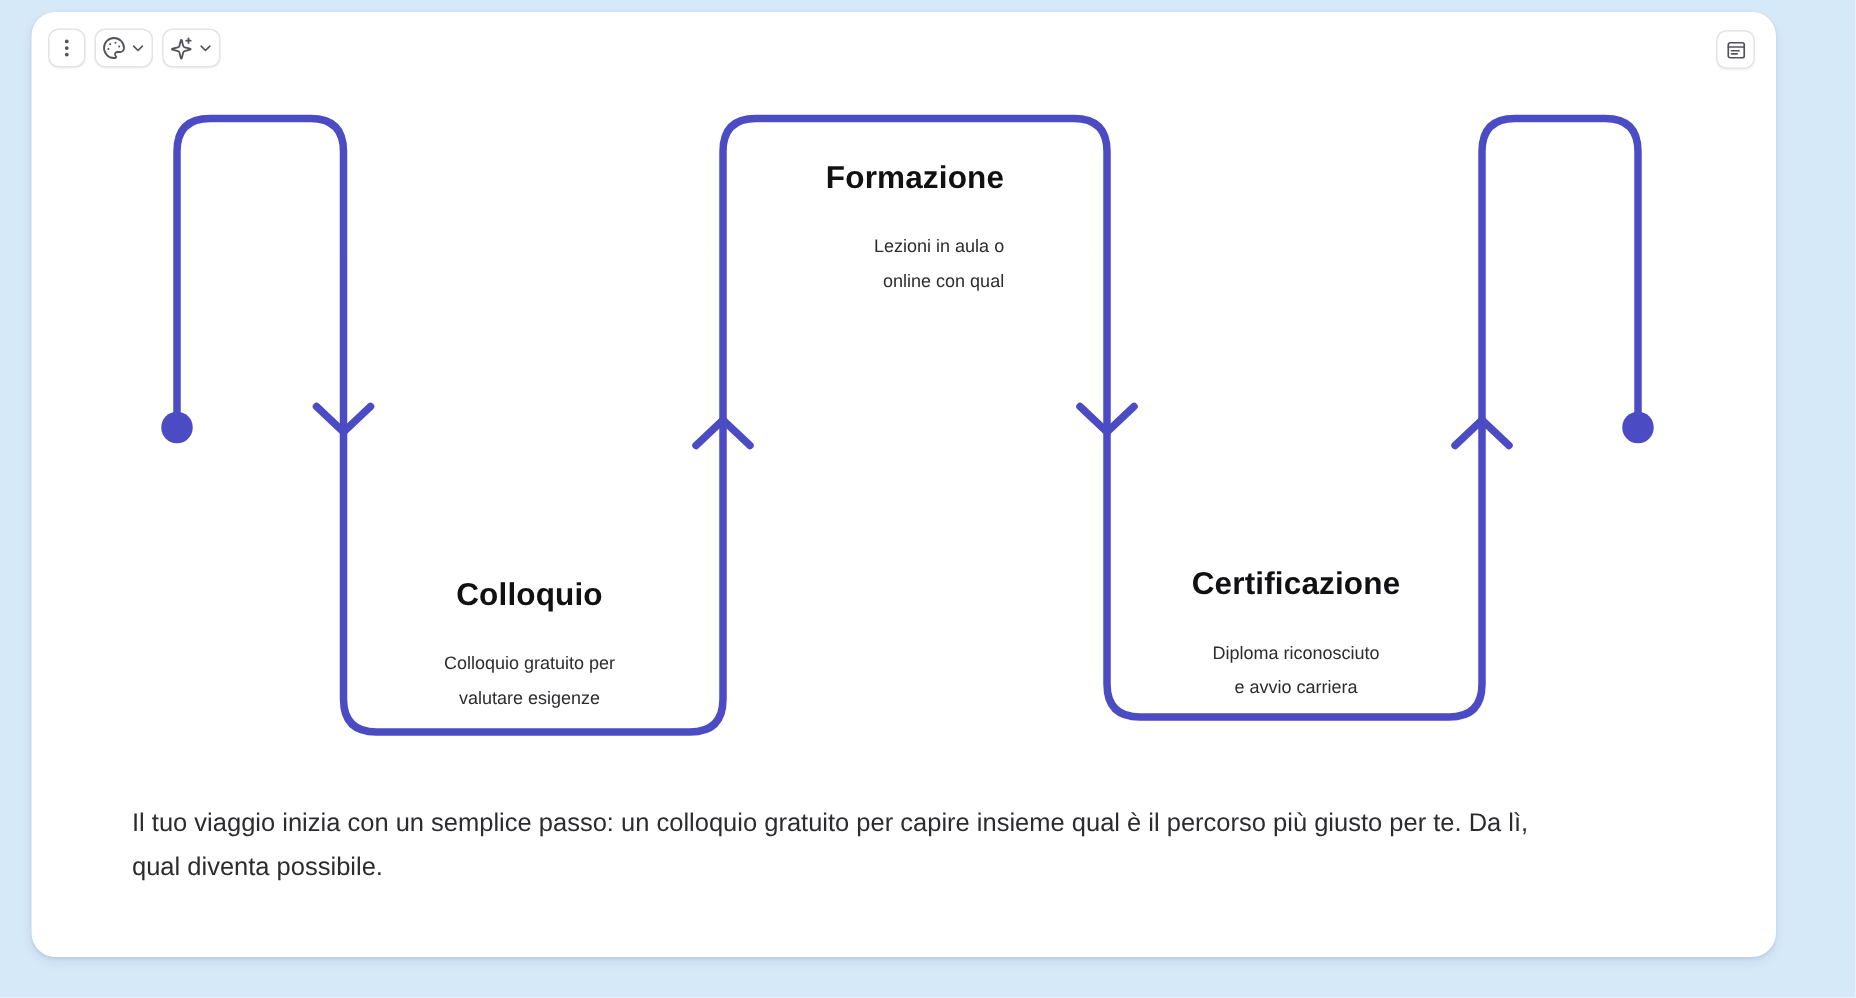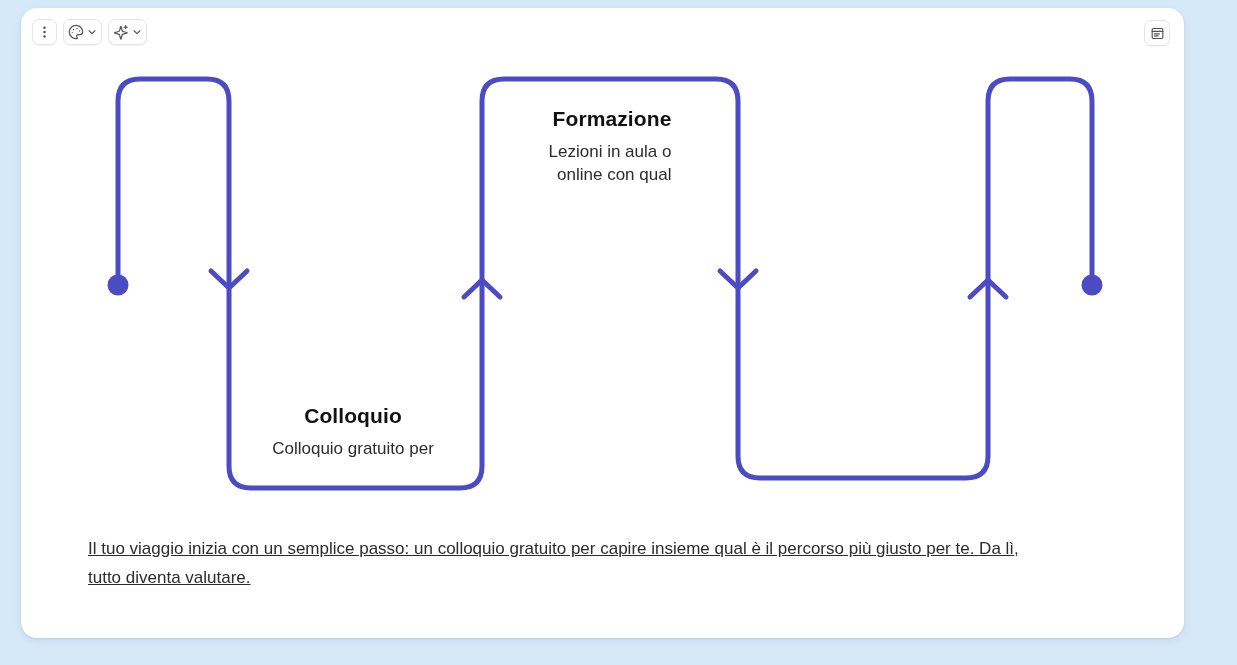--- a/index.html
+++ b/index.html
@@ -40,68 +40,74 @@
   
   .flow{position:absolute; left:0; top:0;}
   .flow .line{fill:none; stroke:var(--accent); stroke-width:5; stroke-linecap:round;}
   .flow .chev{fill:none; stroke:var(--accent); stroke-width:5; stroke-linecap:round; stroke-linejoin:round;}
   .flow .dot{fill:var(--accent);}
   .step{position:absolute; text-align:center; transform:translateX(-50%); cursor:text;}
   .step-title{
     font-size:21px; font-weight:700; color:var(--title); letter-spacing:.1px;
     white-space:nowrap;
   }
-  .step-sub{margin-top:9px; font-size:17px; line-height:23px; color:var(--body-text);}
+  .step-sub{margin-top:22px; font-size:12px; line-height:23px; color:var(--body-text);}
   .step-sub span{display:block; white-space:nowrap;}
   .caption{
     position:absolute; left:67px; top:526px; width:1060px;
     font-size:17px; line-height:29px; color:var(--body-text); cursor:text;
   }
-  .caption span{display:block; white-space:nowrap;text-decoration:underline;}
+  .caption span{display:block; white-space:nowrap;}
 </style>
 </head>
 <body>
 
 <div class="stage">
   <div class="card">
 
     <svg class="flow" width="1163" height="630" viewBox="0 0 1163 630">
       <path class="line" d="M97 277 L97 93 Q97 71 119 71 L186 71 Q208 71 208 93 L208 458 Q208 480 230 480
                L439 480 Q461 480 461 458 L461 93 Q461 71 483 71 L695 71 Q717 71 717 93
                L717 448 Q717 470 739 470 L945 470 Q967 470 967 448 L967 93 Q967 71 989 71
                L1049 71 Q1071 71 1071 93 L1071 277"></path>
       <path class="chev" d="M190 263 L208 280 L226 263"></path>
       <path class="chev" d="M443 289 L461 272 L479 289"></path>
       <path class="chev" d="M699 263 L717 280 L735 263"></path>
       <path class="chev" d="M949 289 L967 272 L985 289"></path>
       <circle class="dot" cx="97" cy="277" r="10.5"></circle>
       <circle class="dot" cx="1071" cy="277" r="10.5"></circle>
     </svg>
 
-    <div class="step" style="left:332px; top:396px;">
+    <div class="step" style="left:332px; top:377px;">
       <div class="step-title">Colloquio</div>
       <div class="step-sub">
         <span>Colloquio gratuito per</span>
+        <span>valutare esigenze</span>
       </div>
     </div>
 
     <div class="step" style="left:589px; top:99px;text-align:right;">
       <div class="step-title">Formazione</div>
       <div class="step-sub">
         <span>Lezioni in aula o</span>
         <span>online con qual</span>
       </div>
     </div>
 
     <div class="step" style="left:843px; top:370px;">
+      <div class="step-title">Certificazione</div>
+      <div class="step-sub">
+        <span>Diploma riconosciuto</span>
+        <span>e avvio carriera</span>
+      </div>
     </div>
 
     <p class="caption">
       <span>Il tuo viaggio inizia con un semplice passo: un colloquio gratuito per capire insieme qual è il percorso più giusto per te. Da lì,</span>
-      <span>tutto diventa valutare.</span>
+      <span>qual diventa possibile.</span>
     </p>
 
     <div class="toolbar-left">
       <button class="tb-btn">
         <svg width="15" height="16" viewBox="0 0 24 24" fill="currentColor">
           <circle cx="12" cy="5" r="2"></circle>
             <circle cx="12" cy="12" r="2"></circle>
             <circle cx="12" cy="19" r="2"></circle>
         </svg>
       </button>

